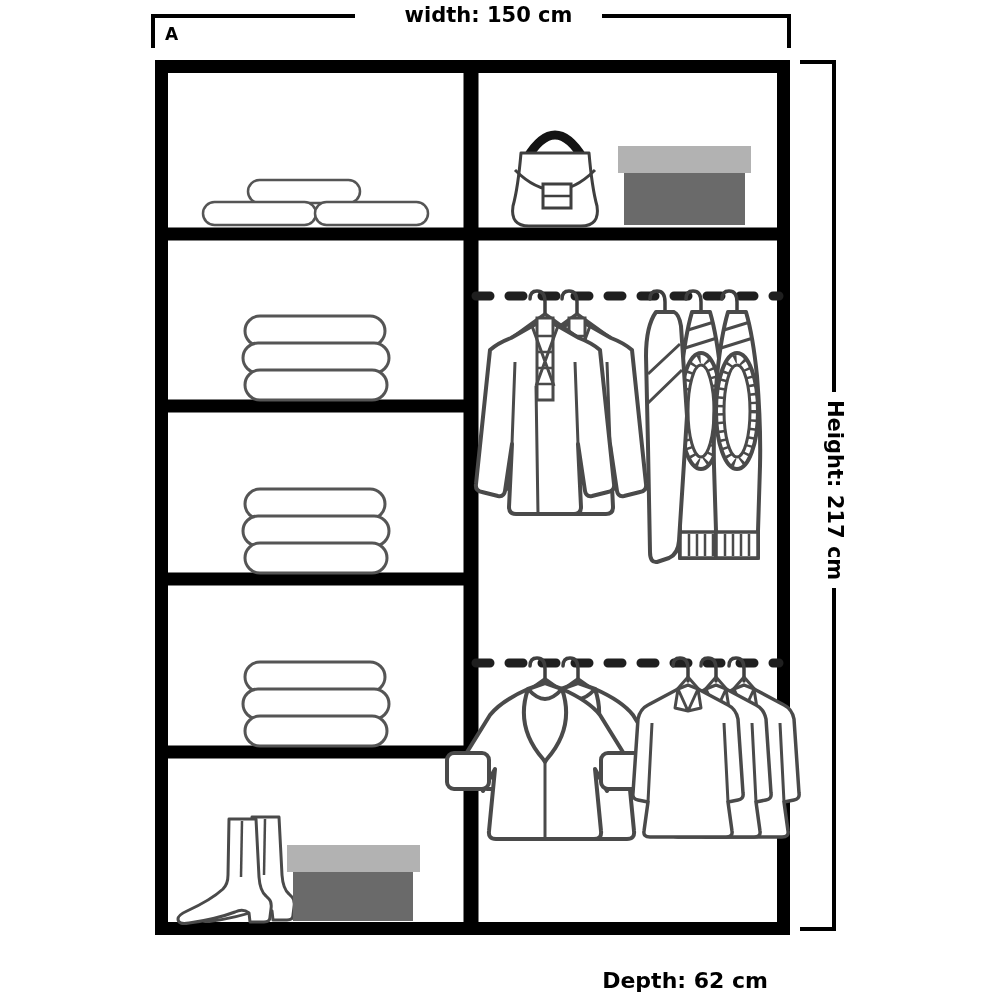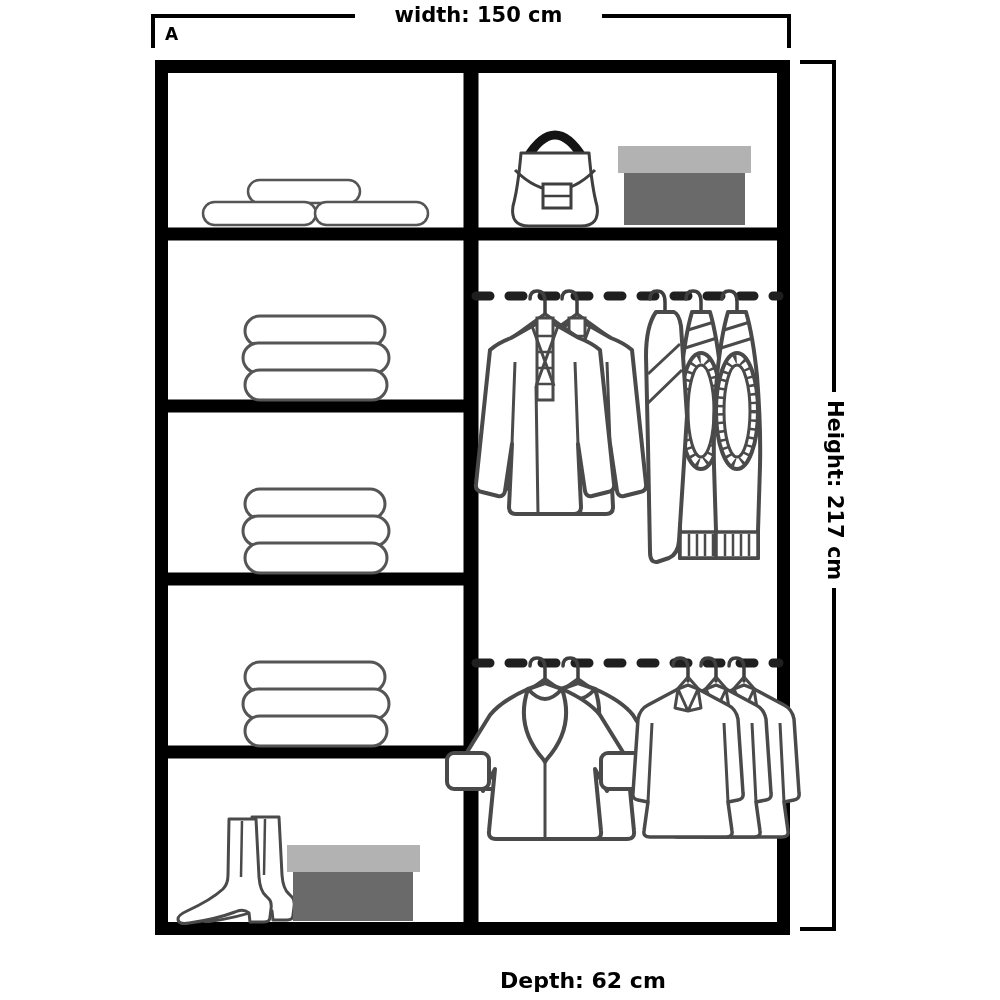--- a/index.html
+++ b/index.html
@@ -2,28 +2,28 @@
 <html><head>
 <meta charset="utf-8">
 <style>
   html,body{margin:0;padding:0;background:#fff;}
   .canvas{
     position:relative;width:1000px;height:1000px;background:#ffffff;
     font-family:"DejaVu Sans","Liberation Sans",sans-serif;overflow:hidden;
   }
   .canvas svg{position:absolute;left:0;top:0;}
   .dim-label{position:absolute;color:#000;font-weight:700;}
-  .width-label{left:355px;top:1px;width:247px;text-align:center;font-size:21px;line-height:28px;}
+  .width-label{left:365px;top:1px;width:247px;text-align:center;font-size:21px;line-height:28px;}
   .variant-label{left:165px;top:24px;font-size:17px;line-height:20px;}
   .height-label{
     left:815px;top:392px;height:196px;width:40px;
     writing-mode:vertical-rl;display:flex;align-items:center;justify-content:center;
     font-size:21px;
   }
-  .depth-label{left:500px;top:966px;width:300px;font-size:22px;line-height:30px;}
+  .depth-label{left:468px;top:966px;width:300px;text-align:right;font-size:22px;line-height:30px;}
 </style>
 </head>
 <body>
 
 <div class="canvas">
 
   <svg width="1000" height="1000" viewBox="0 0 1000 1000">
 
     <g stroke="#000" stroke-width="4" fill="none">
       <path d="M153,16 L355,16 M602,16 L789,16 M153,14 L153,48 M789,14 L789,48"></path>

